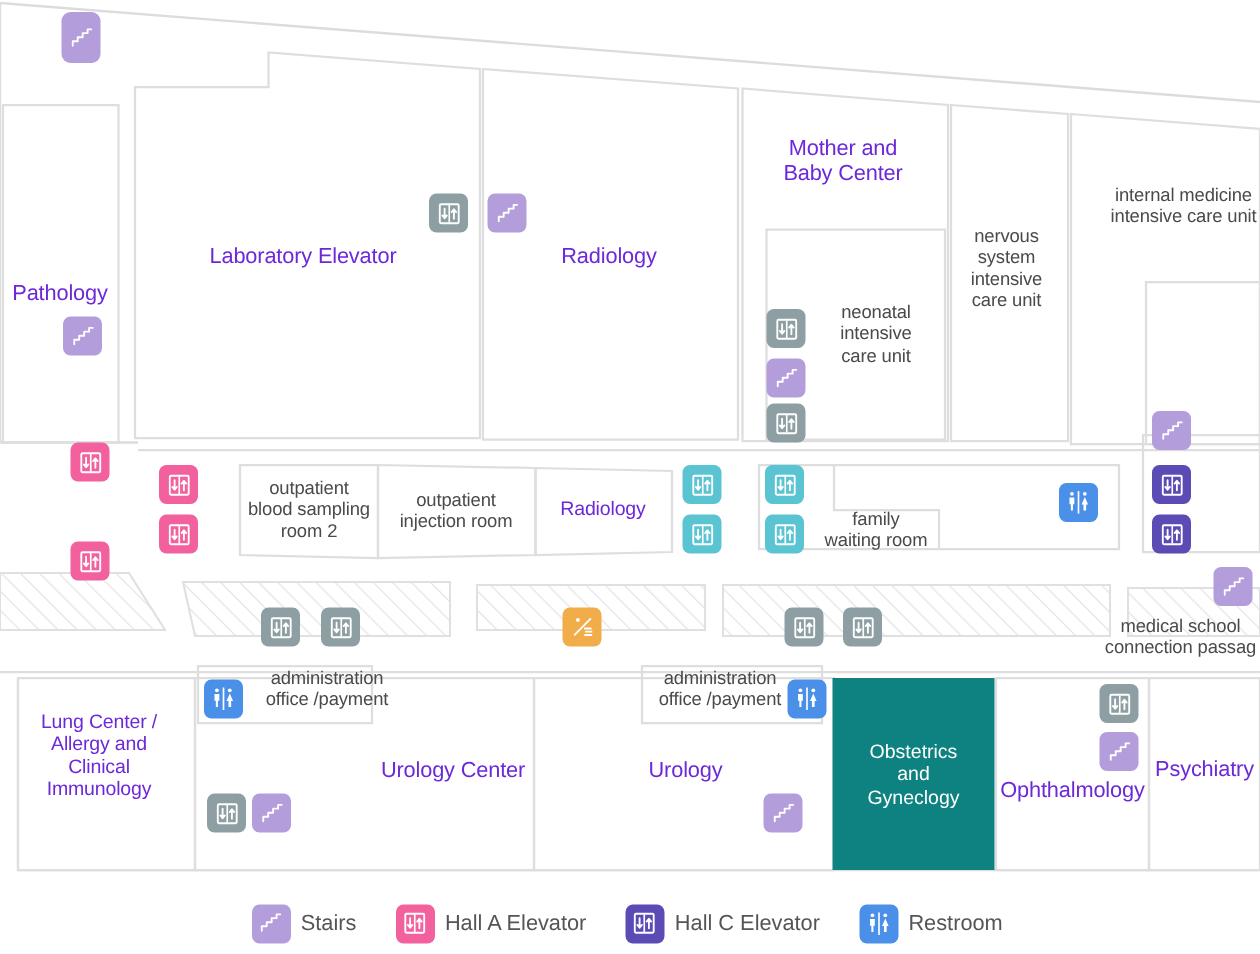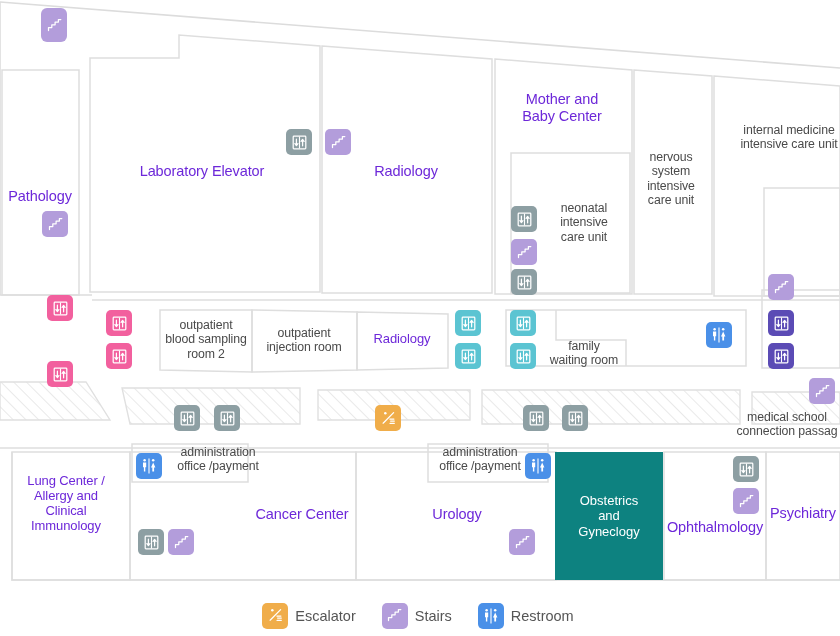--- a/index.html
+++ b/index.html
@@ -189,21 +189,21 @@
         <div class="room-label rl-small" style="left: 538px; top: 339px; width: 92px;">family
 waiting room</div>
         <div class="room-label rl-small" style="left: 722px; top: 410px; width: 130px;">medical school
 connection passag</div>
         <div class="room-label rl-mid" style="left: 12px; top: 473px; width: 108px;">Lung Center /
 Allergy and
 Clinical
 Immunology</div>
         <div class="room-label rl-small" style="left: 166px; top: 445px; width: 104px;">administration
 office /payment</div>
-        <div class="room-label rl-big" style="left: 242px; top: 506px; width: 120px;">Cancer Center</div>
+        <div class="room-label rl-big" style="left: 242px; top: 506px; width: 120px;">Urology Center</div>
         <div class="room-label rl-small" style="left: 428px; top: 445px; width: 104px;">administration
 office /payment</div>
         <div class="room-label rl-big" style="left: 422px; top: 506px; width: 70px;">Urology</div>
         <div class="room-label rl-big" style="left: 660px; top: 519px; width: 110px;">Ophthalmology</div>
         <div class="room-label rl-big" style="left: 766px; top: 505px; width: 74px;">Psychiatry</div>
       </div>
 
     <div id="map-icons">
         <div class="chip chip-tall" style="left: 41px; top: 8px; background: rgb(179, 157, 219);">
           <svg width="17" height="17" viewBox="0 0 17 17">
@@ -435,36 +435,48 @@
           <svg width="17" height="17" viewBox="0 0 17 17">
             <path d="M2.5 13.5 L2.5 10.5 L5.8 10.5 L5.8 7.8 L9.1 7.8 L9.1 5.1 L12.4 5.1 L12.4 2.6 L14.8 2.6" stroke="#fff" fill="none" stroke-width="1.25" stroke-linejoin="round" stroke-linecap="round"></path>
           </svg>
         </div>
       </div>
 
   </div>
 
   <div id="legend">
       <div class="legend-item">
-        <div class="legend-chip" style="background: rgb(240, 173, 74);">
-          <svg width="17" height="17" viewBox="0 0 17 17">
-            <circle cx="5.3" cy="3.3" r="1.25" fill="#fff" stroke="none"></circle>
-            <path d="M13.6 2.6 L3.1 13.2" stroke="#fff" fill="none" stroke-width="1.25" stroke-linejoin="round" stroke-linecap="round"></path>
-            <path d="M9.9 9.0 L13.9 9.0 M10.6 11.1 L14.3 11.1 M10.0 13.3 L14.3 13.3" stroke="#fff" fill="none" stroke-width="1.25" stroke-linejoin="round" stroke-linecap="round"></path>
-          </svg>
-        </div>
-        <span class="legend-text">Escalator</span>
+        <div class="legend-chip" style="background: rgb(179, 157, 219);">
+          <svg width="17" height="17" viewBox="0 0 17 17">
+            <path d="M2.5 13.5 L2.5 10.5 L5.8 10.5 L5.8 7.8 L9.1 7.8 L9.1 5.1 L12.4 5.1 L12.4 2.6 L14.8 2.6" stroke="#fff" fill="none" stroke-width="1.25" stroke-linejoin="round" stroke-linecap="round"></path>
+          </svg>
+        </div>
+        <span class="legend-text">Stairs</span>
       </div>
       <div class="legend-item">
-        <div class="legend-chip" style="background: rgb(179, 157, 219);">
-          <svg width="17" height="17" viewBox="0 0 17 17">
-            <path d="M2.5 13.5 L2.5 10.5 L5.8 10.5 L5.8 7.8 L9.1 7.8 L9.1 5.1 L12.4 5.1 L12.4 2.6 L14.8 2.6" stroke="#fff" fill="none" stroke-width="1.25" stroke-linejoin="round" stroke-linecap="round"></path>
-          </svg>
-        </div>
-        <span class="legend-text">Stairs</span>
+        <div class="legend-chip" style="background: rgb(242, 96, 158);">
+          <svg width="17" height="17" viewBox="0 0 17 17">
+            <rect x="2.2" y="2.2" width="12.6" height="12.6" rx="0.8" stroke="#fff" fill="none" stroke-width="1.25" stroke-linejoin="round" stroke-linecap="round"></rect>
+            <path d="M8.5 2.6 L8.5 14.4" stroke="#fff" stroke-width="1.1"></path>
+            <path d="M5.4 5.2 L5.4 11.4 M3.9 9.6 L5.4 11.5 L6.9 9.6" stroke="#fff" fill="none" stroke-width="1.25" stroke-linejoin="round" stroke-linecap="round"></path>
+            <path d="M11.6 11.8 L11.6 5.6 M10.1 7.4 L11.6 5.5 L13.1 7.4" stroke="#fff" fill="none" stroke-width="1.25" stroke-linejoin="round" stroke-linecap="round"></path>
+          </svg>
+        </div>
+        <span class="legend-text">Hall A Elevator</span>
+      </div>
+      <div class="legend-item">
+        <div class="legend-chip" style="background: rgb(91, 75, 181);">
+          <svg width="17" height="17" viewBox="0 0 17 17">
+            <rect x="2.2" y="2.2" width="12.6" height="12.6" rx="0.8" stroke="#fff" fill="none" stroke-width="1.25" stroke-linejoin="round" stroke-linecap="round"></rect>
+            <path d="M8.5 2.6 L8.5 14.4" stroke="#fff" stroke-width="1.1"></path>
+            <path d="M5.4 5.2 L5.4 11.4 M3.9 9.6 L5.4 11.5 L6.9 9.6" stroke="#fff" fill="none" stroke-width="1.25" stroke-linejoin="round" stroke-linecap="round"></path>
+            <path d="M11.6 11.8 L11.6 5.6 M10.1 7.4 L11.6 5.5 L13.1 7.4" stroke="#fff" fill="none" stroke-width="1.25" stroke-linejoin="round" stroke-linecap="round"></path>
+          </svg>
+        </div>
+        <span class="legend-text">Hall C Elevator</span>
       </div>
       <div class="legend-item">
         <div class="legend-chip" style="background: rgb(74, 144, 232);">
           <svg width="18" height="18" viewBox="0 0 18 18">
             <circle cx="4.6" cy="3.2" r="1.25" fill="#fff" stroke="none"></circle>
             <path d="M3.0 5.6 L6.2 5.6 L6.2 10.2 L5.3 10.2 L5.3 14.4 L3.9 14.4 L3.9 10.2 L3.0 10.2 Z" fill="#fff" stroke="none"></path>
             <path d="M9.0 1.4 L9.0 16.4" stroke="#fff" stroke-width="1.1"></path>
             <circle cx="13.2" cy="3.2" r="1.25" fill="#fff" stroke="none"></circle>
             <path d="M13.2 5.4 L15.4 10.4 L14.1 10.4 L14.1 14.4 L12.3 14.4 L12.3 10.4 L11.0 10.4 Z" fill="#fff" stroke="none"></path>
           </svg>

